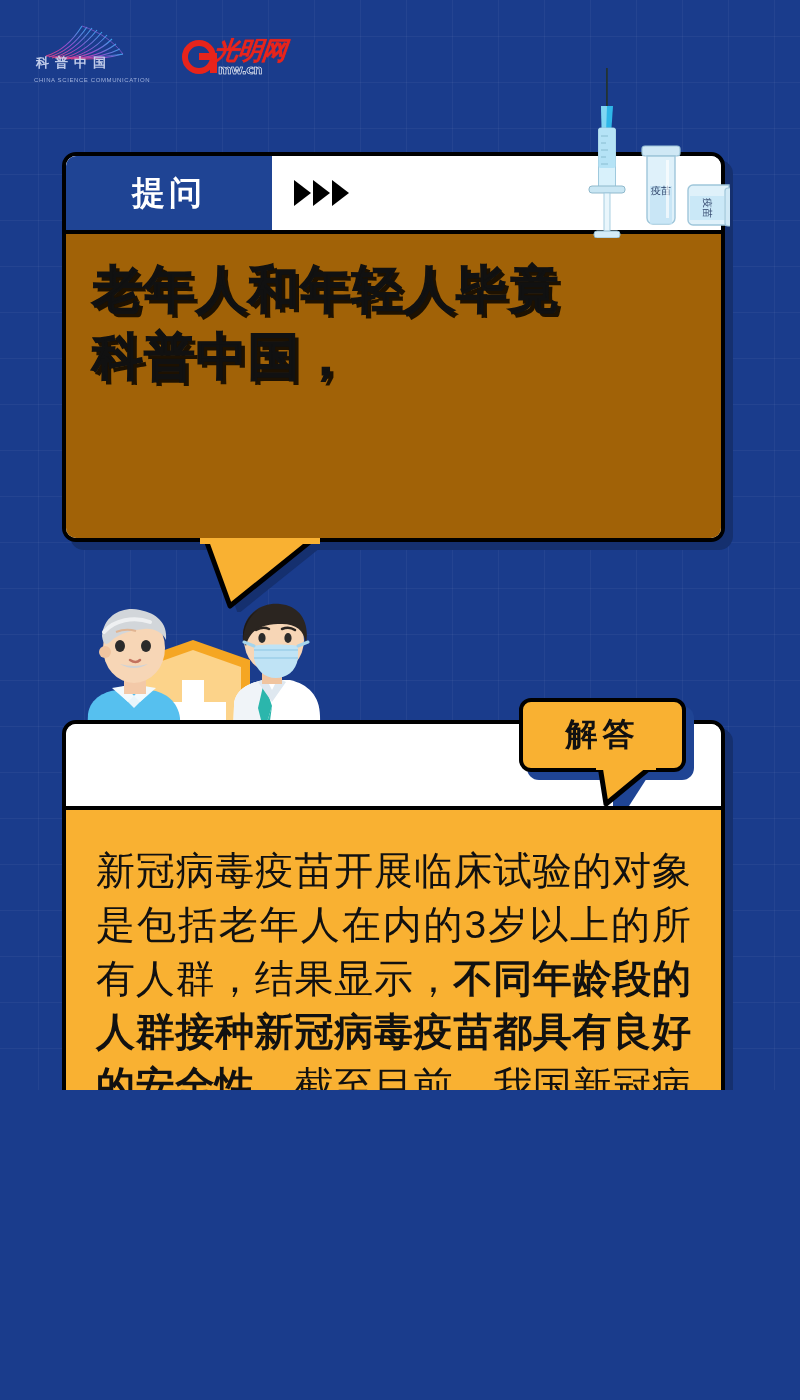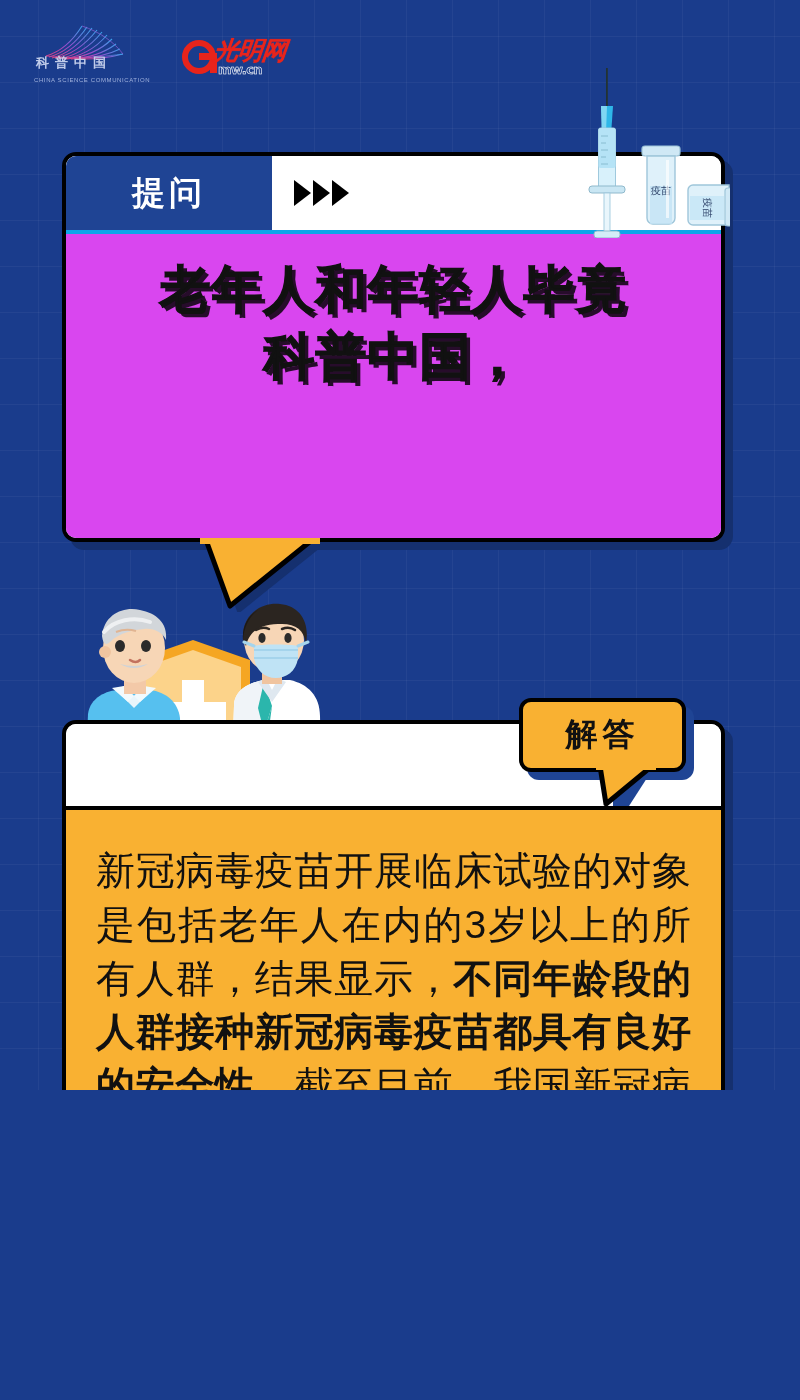--- a/index.html
+++ b/index.html
@@ -100,21 +100,21 @@
     width: 663px; height: 390px;
     border: 4px solid #000;
     border-radius: 14px;
     background: #ffffff;
     overflow: hidden;
   }
   .qcard-top {
     position: relative;
     height: 78px;
     background: #ffffff;
-    border-bottom: 4px solid #0ea5e9;
+    border-bottom: 4px solid #000000;
     display: flex;
     align-items: stretch;
   }
   .q-tab {
     width: 206px;
     background: #1f4494;
     display: flex;
     align-items: center;
     justify-content: center;
     color: #fff;
@@ -130,23 +130,22 @@
   }
   .tri {
     width: 0; height: 0;
     border-top: 13px solid transparent;
     border-bottom: 13px solid transparent;
     border-left: 17px solid #000;
   }
   .qcard-body {
     position: relative;
     height: 308px;
-    background: #d946ef;
+    background: #a16207;
     padding: 22px 26px 0 26px;
-    text-align: center;
   }
   .qline {
     font-size: 51px;
     font-weight: 900;
     color: #111;
     letter-spacing: 1px;
     line-height: 1.32;
     white-space: nowrap;
     text-shadow: 4px 4px 0 rgba(0,0,0,0.82);
     -webkit-text-stroke: 1.2px #111;

